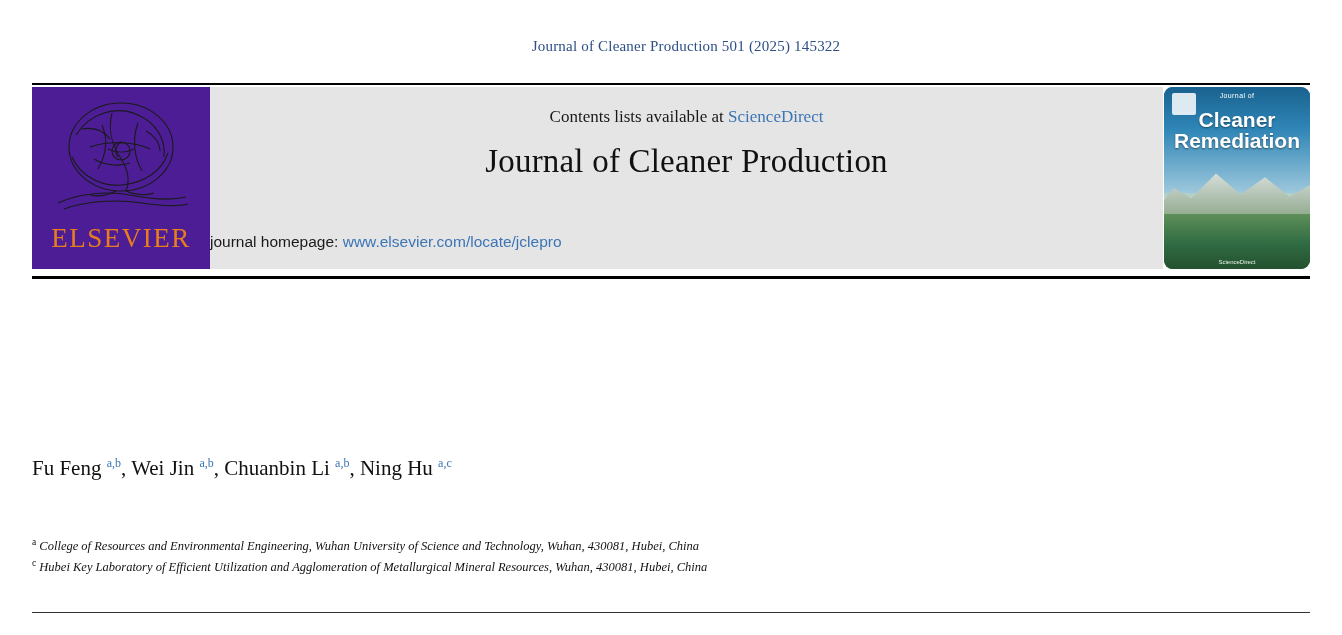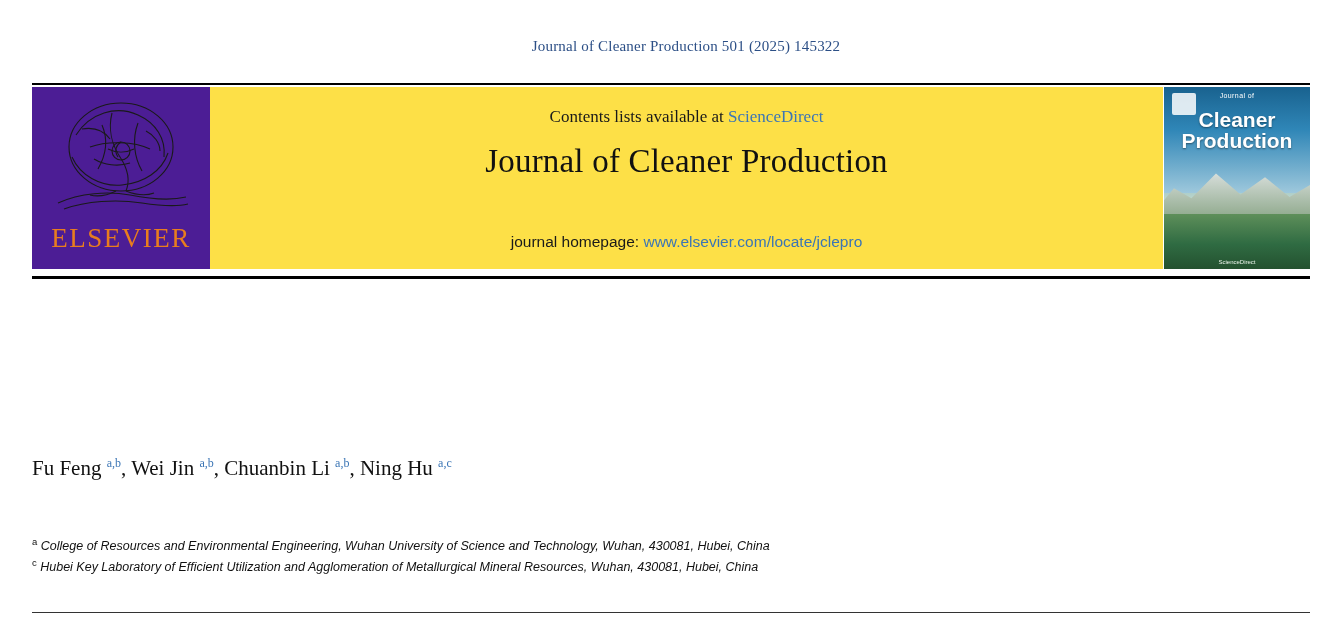--- a/index.html
+++ b/index.html
@@ -80,21 +80,21 @@
     font-family: "Liberation Serif", serif;
     font-size: 27px;
     letter-spacing: 1.5px;
     color: #e87d1e;
     font-weight: 400;
   }
 
   
   .journal-band {
     flex: 1 1 auto;
-    background: #fde047;
+    background: #e5e5e5;
     position: relative;
   }
   .contents-line {
     position: absolute;
     left: 0;
     top: 20px;
     width: 100%;
     text-align: center;
     font-family: "Liberation Serif", serif;
     font-size: 17px;
@@ -113,38 +113,39 @@
     font-family: "Liberation Serif", serif;
     font-size: 33px;
     color: #111;
     letter-spacing: .2px;
   }
   .homepage-line {
     position: absolute;
     left: 0;
     bottom: 18px;
     width: 100%;
-    text-align: center;
+    text-align: left;
     font-family: "Liberation Sans", sans-serif;
     font-size: 15.5px;
     color: #1a1a1a;
   }
   .homepage-line a {
     color: #3b75b5;
     text-decoration: none;
   }
 
   
   .cover {
     flex: 0 0 146px;
     width: 146px;
     position: relative;
     background: linear-gradient(180deg, #2f6f9e 0%, #3f86b5 22%, #7fb4cf 45%, #bcd6c9 62%, #7aa86a 80%, #2e5e3a 100%);
     overflow: hidden;
     border-left: 1px solid #ffffff;
+    border-radius: 9px;
   }
   .cover-sky {
     position: absolute;
     left: 0; top: 0; right: 0; height: 58%;
     background: linear-gradient(180deg, #19628f 0%, #2f86b7 40%, #9ec8dc 100%);
   }
   .cover-mount {
     position: absolute;
     left: -10%; top: 38%;
     width: 120%; height: 34%;
@@ -222,21 +223,21 @@
     color: #3b75b5;
     vertical-align: super;
     line-height: 0;
   }
 
   .affiliations {
     position: absolute;
     left: 32px;
     top: 536px;
     width: 1180px;
-    font-family: Liberation Sans, sans-serif;
+    font-family: Liberation Serif, serif;
     font-size: 12.5px;
     line-height: 20.5px;
     font-style: italic;
     color: #111111;
   }
   .affiliations .aff-line sup {
     font-style: normal;
     font-size: 9.5px;
     vertical-align: super;
     line-height: 0;
@@ -298,21 +299,21 @@
       </div>
 
       <div class="cover">
         <div class="cover-sky"></div>
         <div class="cover-mount"></div>
         <div class="cover-lake"></div>
         <div class="cover-elsevier-mark"></div>
         <div class="cover-top-text">Journal of</div>
         <div class="cover-title">
           <span>Cleaner</span><br>
-          <span>Production</span>
+          <span>Remediation</span>
         </div>
         <div class="cover-bottom-text">ScienceDirect</div>
       </div>
 
     </div>
   </div>
 
 
   <div class="authors">
     <div>Fu Feng <sup>a,b</sup>, Wei Jin <sup>a,b</sup>, Chuanbin Li <sup>a,b</sup>, Ning Hu <sup>a,c</sup></div>

